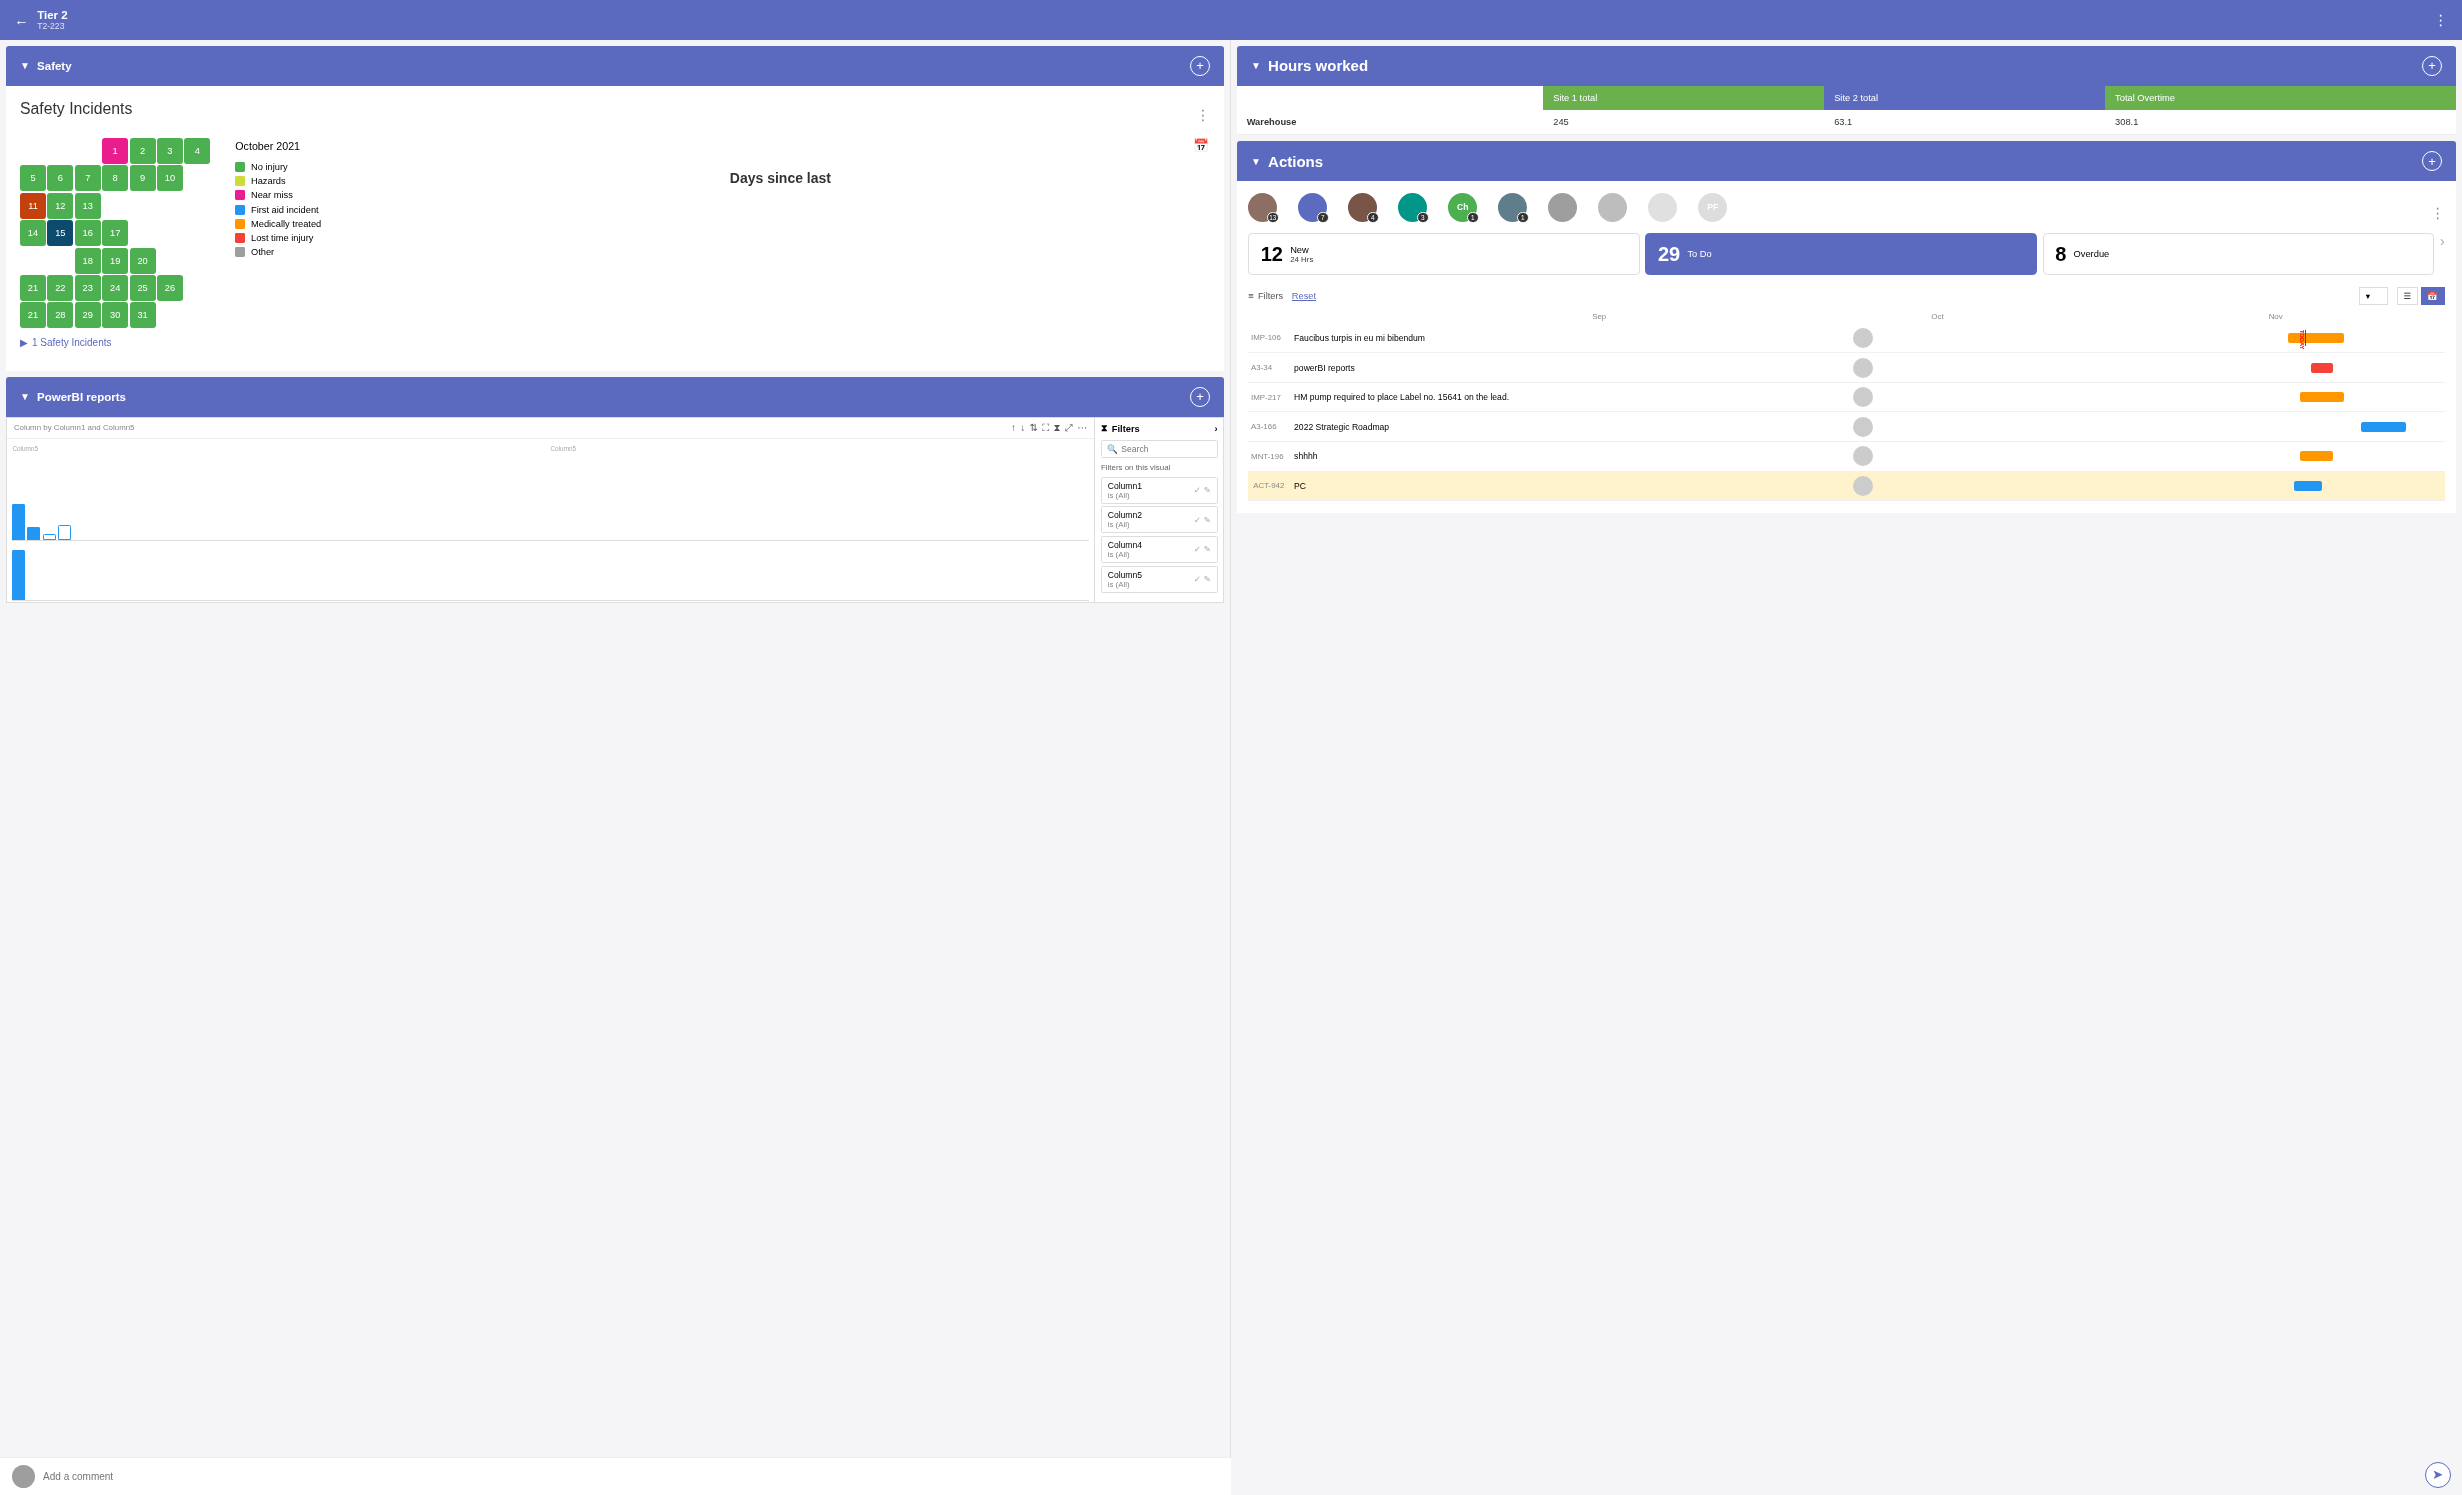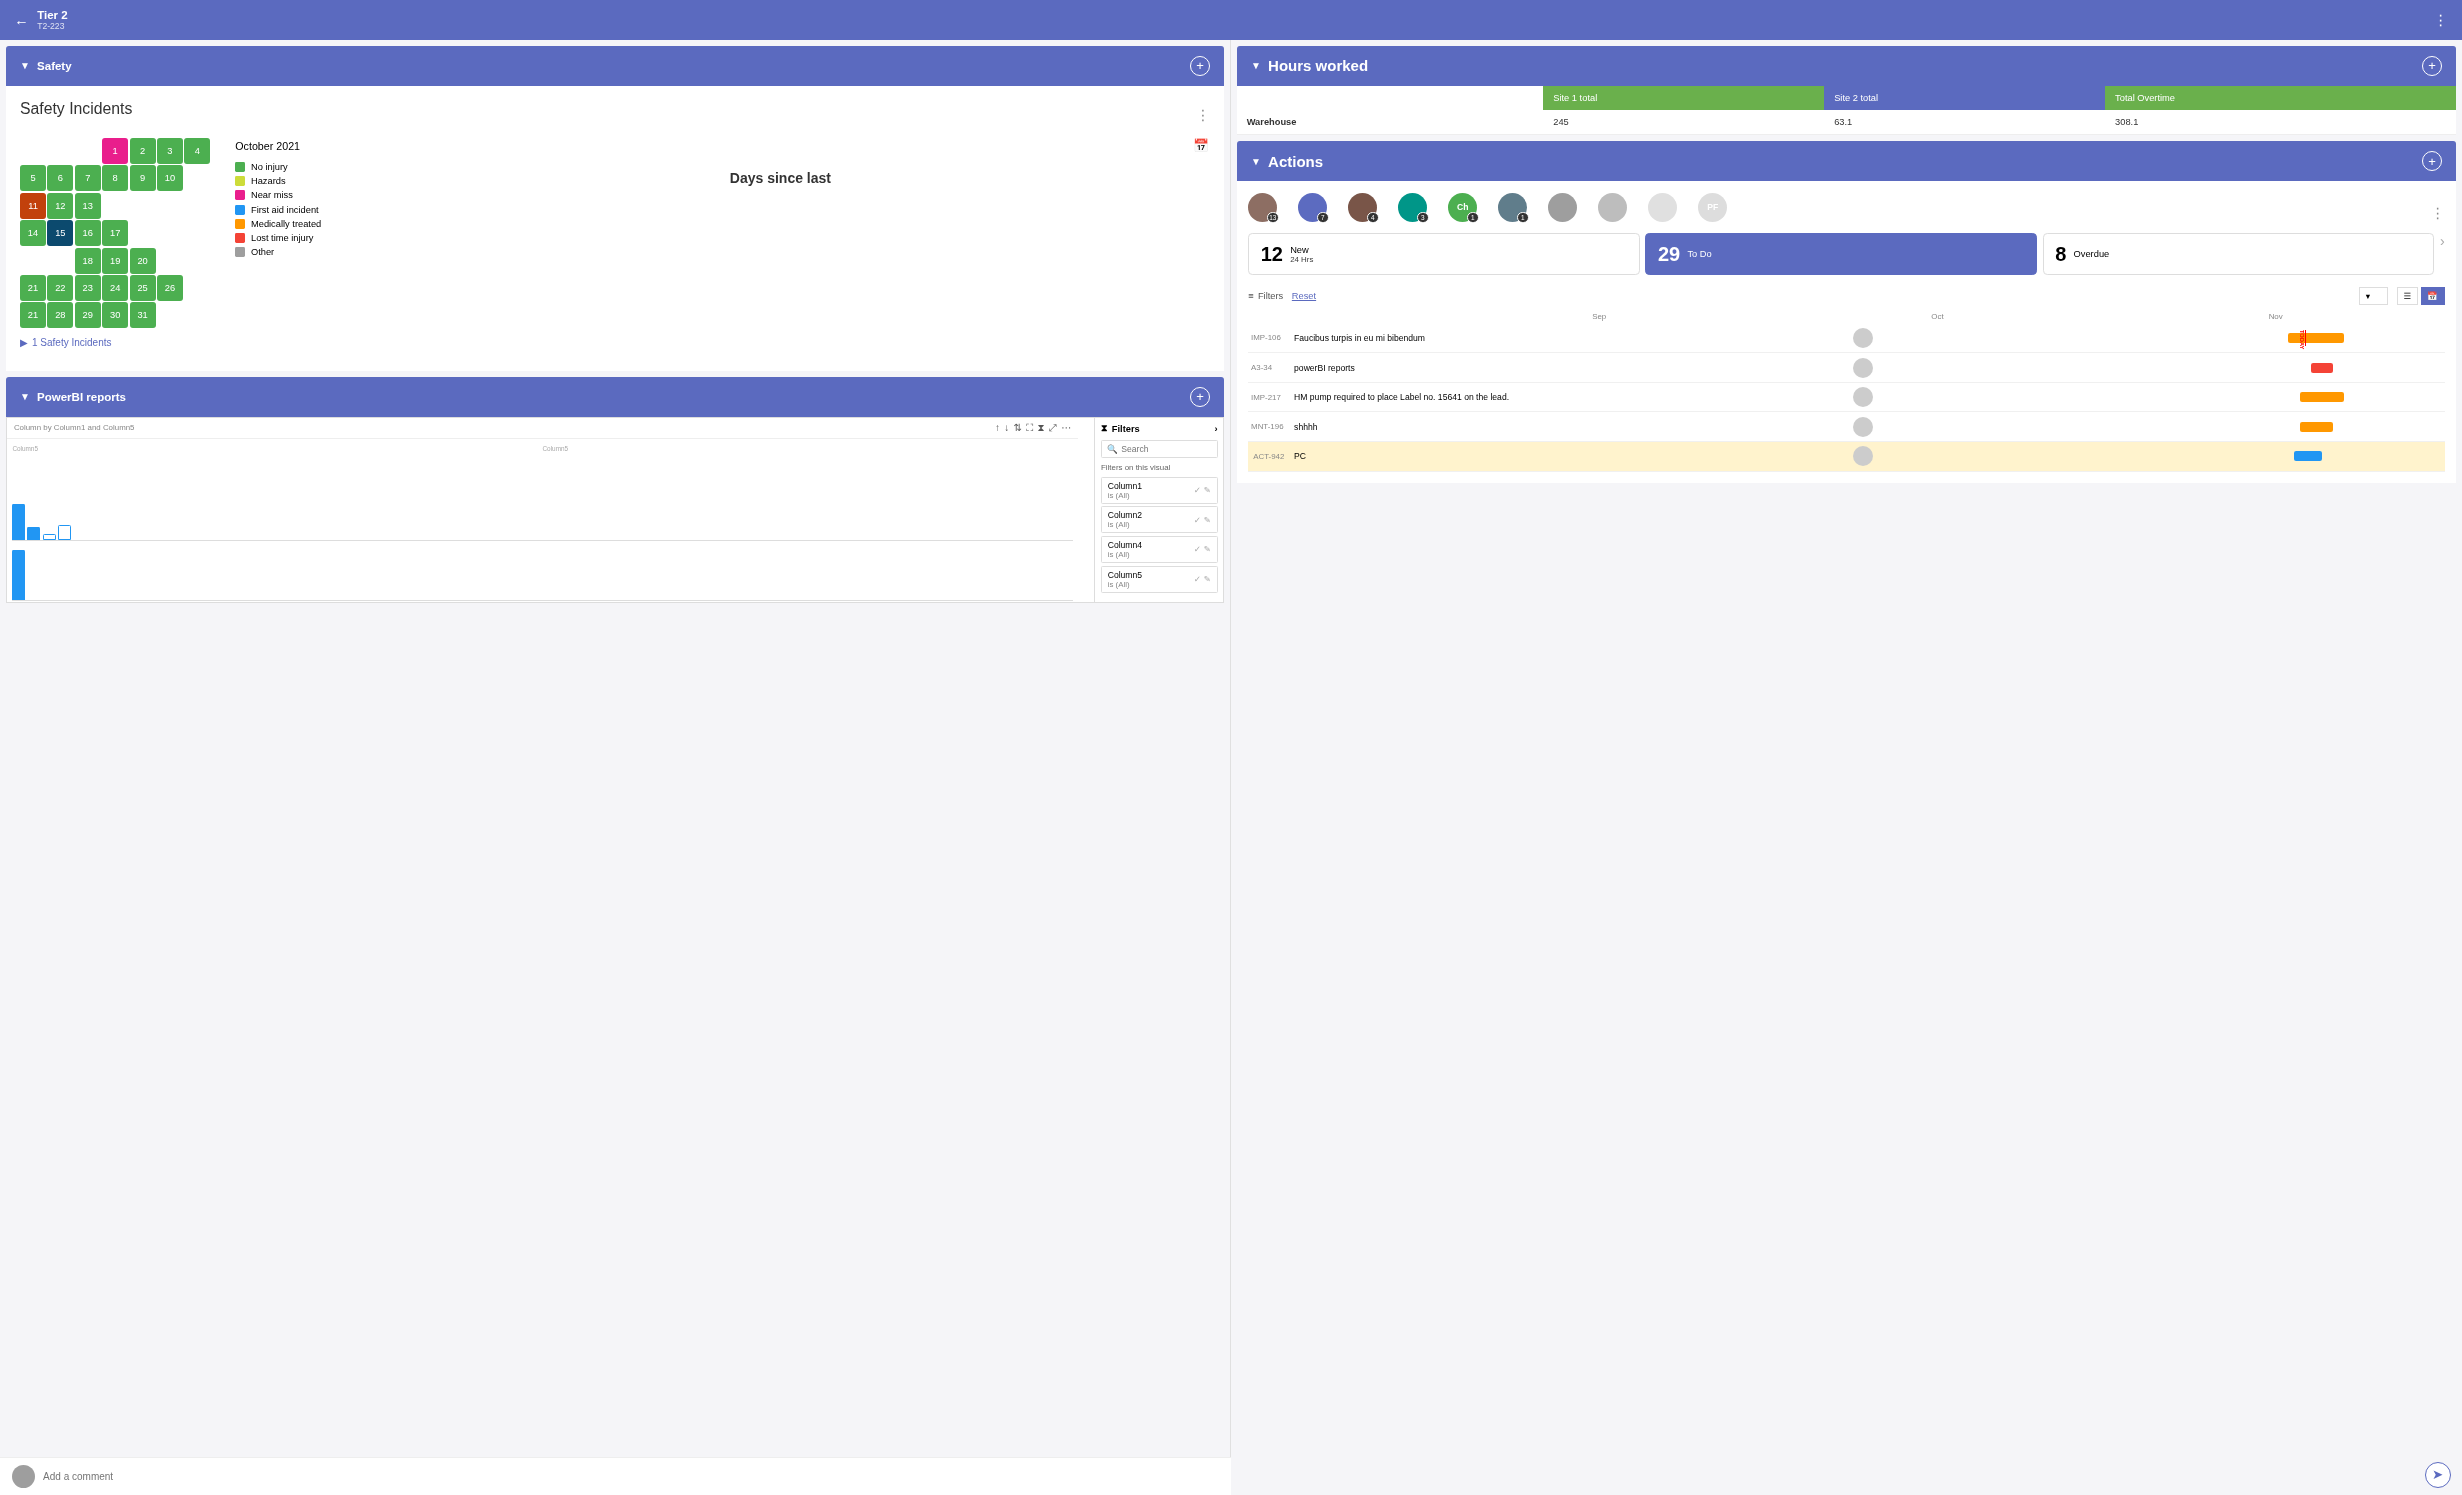--- a/index.html
+++ b/index.html
@@ -114,21 +114,21 @@
     .safety-incidents-link {
       display: flex; align-items: center; gap: 4.3px;
       margin: 8.6px 0;
       color: #5b6abf; cursor: pointer; font-size: 10px;
     }
     .powerbi-inner {
       border: 0.7px solid #ddd;
       background: white;
       display: grid;
       grid-template-columns: 1fr auto;
-      gap: 16px;
+      gap: 0;
       height: 186px;
       overflow: hidden;
     }
     .toolbar-btn { background: none; border: none; cursor: pointer; color: #555; font-size: 10px; }
     .powerbi-filters {
       width: 129px;
       border-left: 0.7px solid #ddd;
       padding: 5.7px;
       font-size: 8.6px;
     }
@@ -700,20 +700,29 @@
             <div class="task-row">
     <div style="font-size:7.9px;color:#888;padding:0 2.9px;">IMP-217</div>
     <div style="font-size:8.6px;padding:0 2.9px;">HM pump required to place Label no. 15641 on the lead.</div>
     <div style="width:20px;height:20px;border-radius:50%;background:#ccc;margin:0 2.9px;"></div>
     <div style="position:relative;height:15.8px;">
 
       <div style="position:absolute;left:74%;top:2.9px;height:10px;width:8%;background:#ff9800;border-radius:2.1px;"></div>
     </div>
   </div>
             <div class="task-row">
+    <div style="font-size:7.9px;color:#888;padding:0 2.9px;">A3-166</div>
+    <div style="font-size:8.6px;padding:0 2.9px;">2022 Strategic Roadmap</div>
+    <div style="width:20px;height:20px;border-radius:50%;background:#ccc;margin:0 2.9px;"></div>
+    <div style="position:relative;height:15.8px;">
+
+      <div style="position:absolute;left:85%;top:2.9px;height:10px;width:8%;background:#2196f3;border-radius:2.1px;"></div>
+    </div>
+  </div>
+            <div class="task-row">
     <div style="font-size:7.9px;color:#888;padding:0 2.9px;">MNT-196</div>
     <div style="font-size:8.6px;padding:0 2.9px;">shhhh</div>
     <div style="width:20px;height:20px;border-radius:50%;background:#ccc;margin:0 2.9px;"></div>
     <div style="position:relative;height:15.8px;">
 
       <div style="position:absolute;left:74%;top:2.9px;height:10px;width:6%;background:#ff9800;border-radius:2.1px;"></div>
     </div>
   </div>
             <div class="task-row highlight">
     <div style="font-size:7.9px;color:#888;padding:0 5px;">ACT-942</div>

